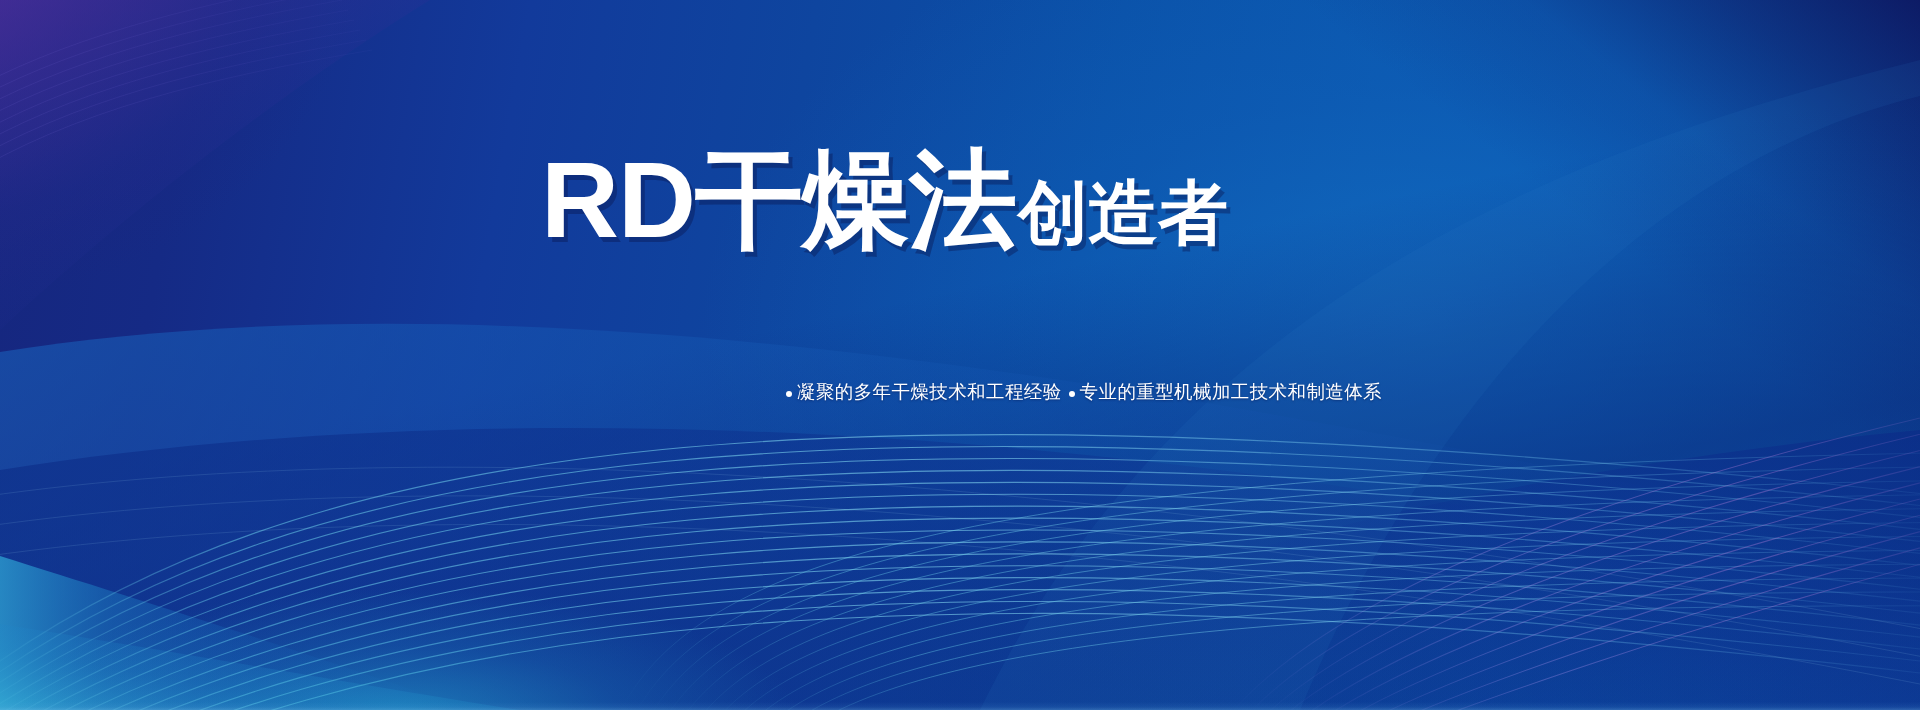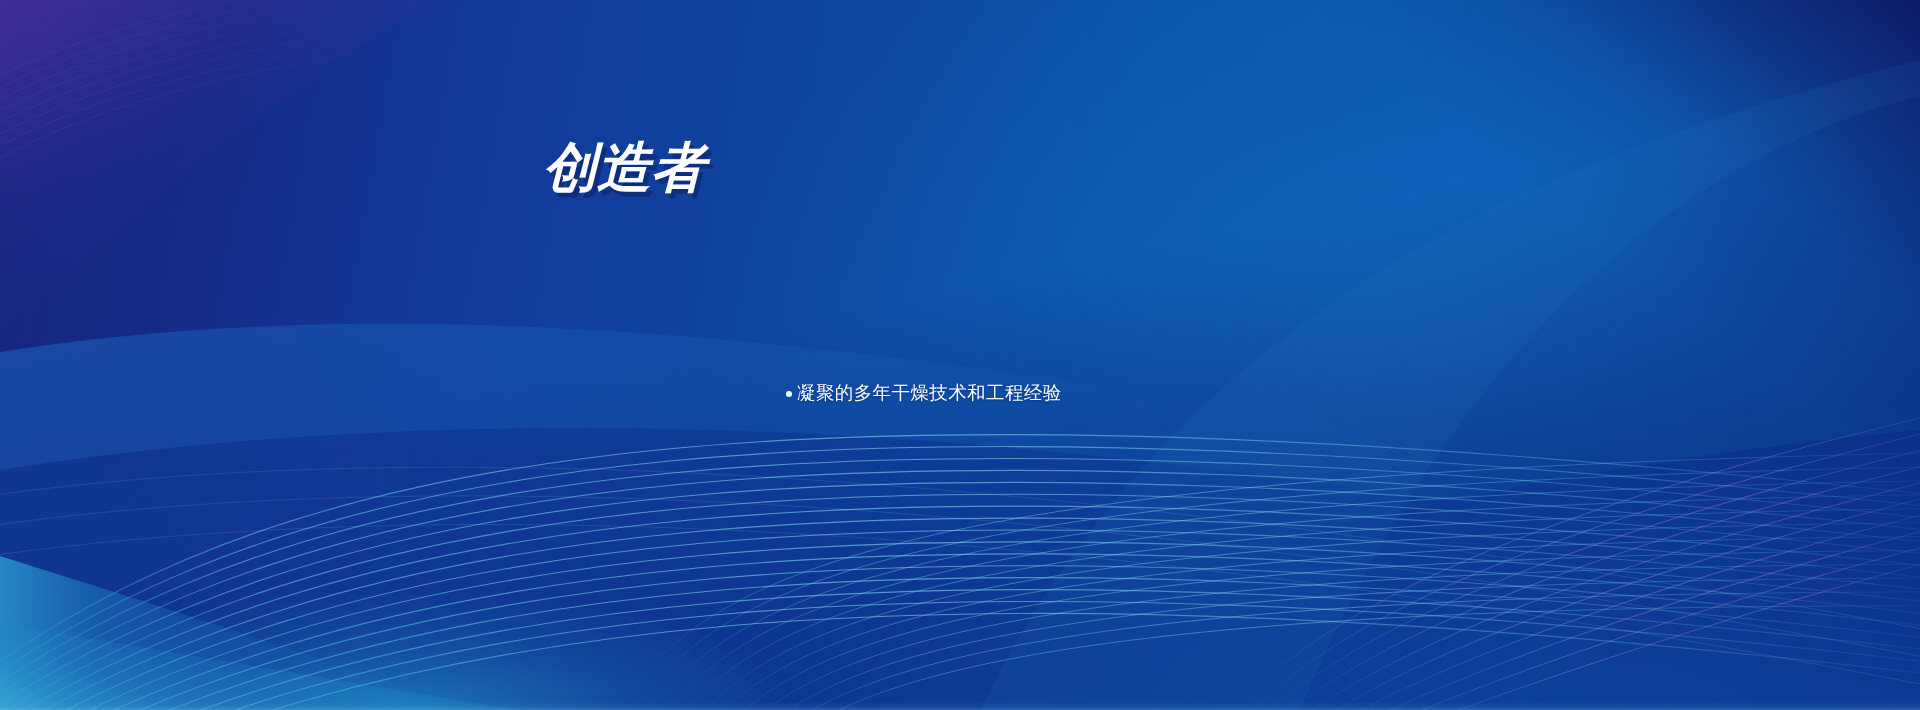--- a/index.html
+++ b/index.html
@@ -113,38 +113,38 @@
     filter:drop-shadow(4px 5px 0 rgba(10,24,84,0.42));
   }
   .headline .h-main{
     font-size:108px;
     line-height:1.0;
     font-weight:bold;
     color:#ffffff;
     letter-spacing:-1px;
   }
   .headline .h-sub{
-    font-size:54px;
+    font-size:70px;
     line-height:1.0;
     font-weight:bold;
     color:#ffffff;
     letter-spacing:0px;
     margin-left:2px;
     position:relative;
     top:-6px;
-    font-style:italic;
   }
 
   .bullets{
     position:absolute;
     left:786px;
     top:381px;
     display:flex;
     flex-direction:row;
     gap:7px;
+    font-family:Liberation Serif, serif;
   }
   .bullet-row{
     display:flex;
     align-items:center;
     white-space:nowrap;
     color:#ffffff;
     font-size:18.5px;
     line-height:23px;
     letter-spacing:0.4px;
     text-shadow:0 1px 2px rgba(8,26,88,0.55);
@@ -319,24 +319,29 @@
       </g>
     </svg>
   </div>
 
   <div class="bg-layer bg-cyan"></div>
   <div class="bg-layer bg-bottomline"></div>
 
   <div class="content">
 
     <div class="headline">
+      <span class="h-main">RD干燥法</span>
       <span class="h-sub">创造者</span>
     </div>
 
     <ul class="bullets">
       <li class="bullet-row">
         <span class="bullet-dot"></span>
         <span>凝聚的多年干燥技术和工程经验</span>
       </li>
+      <li class="bullet-row">
+        <span class="bullet-dot"></span>
+        <span>专业的重型机械加工技术和制造体系</span>
+      </li>
     </ul>
 
   </div>
 </div>
 
 </body></html>

